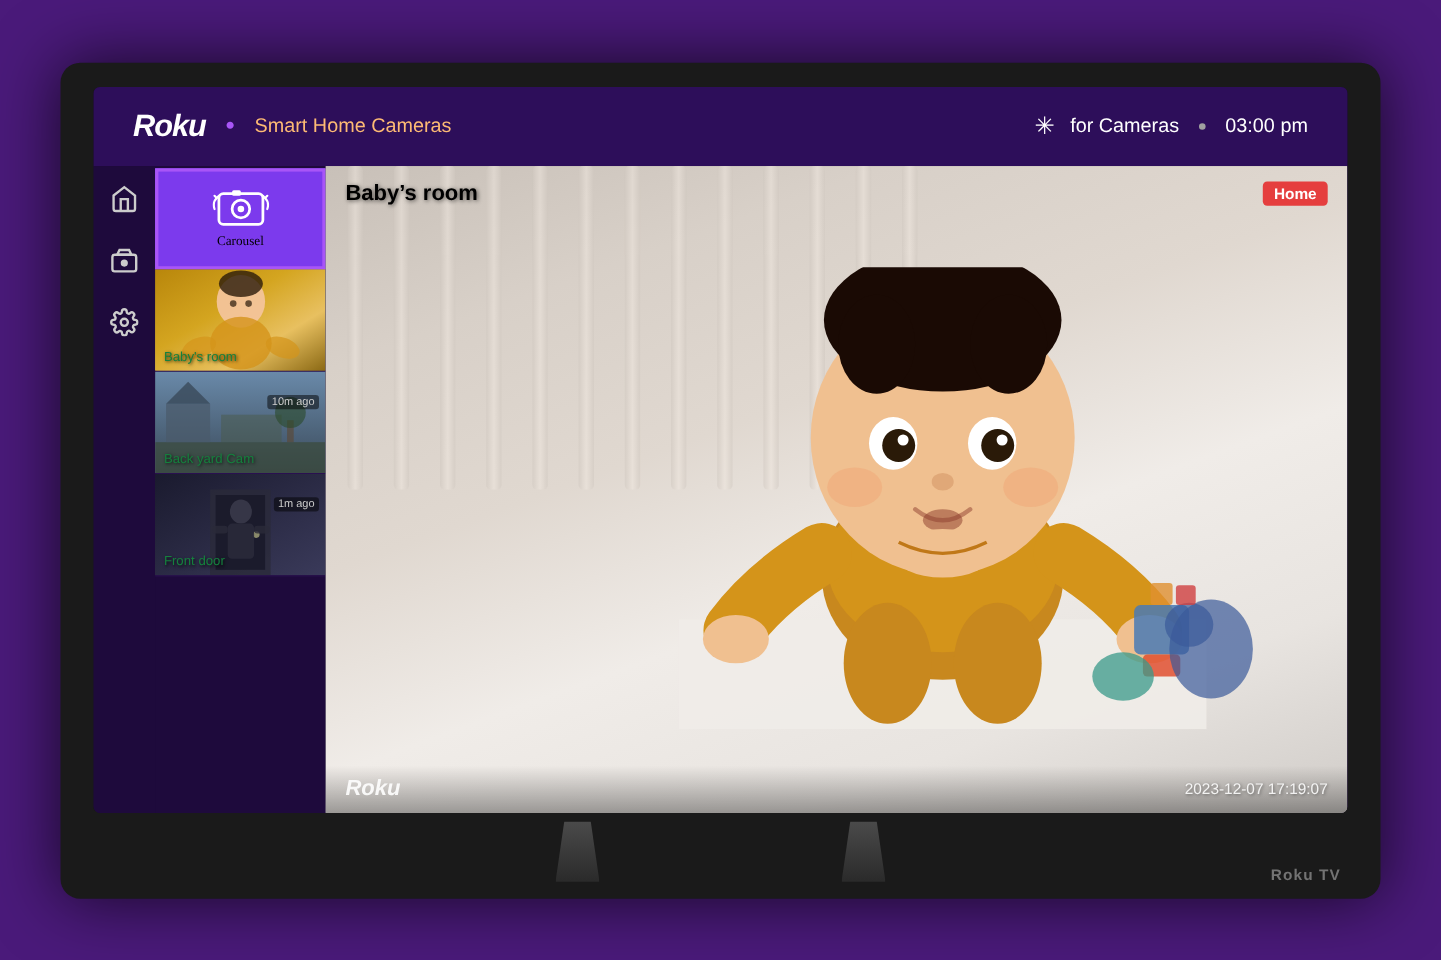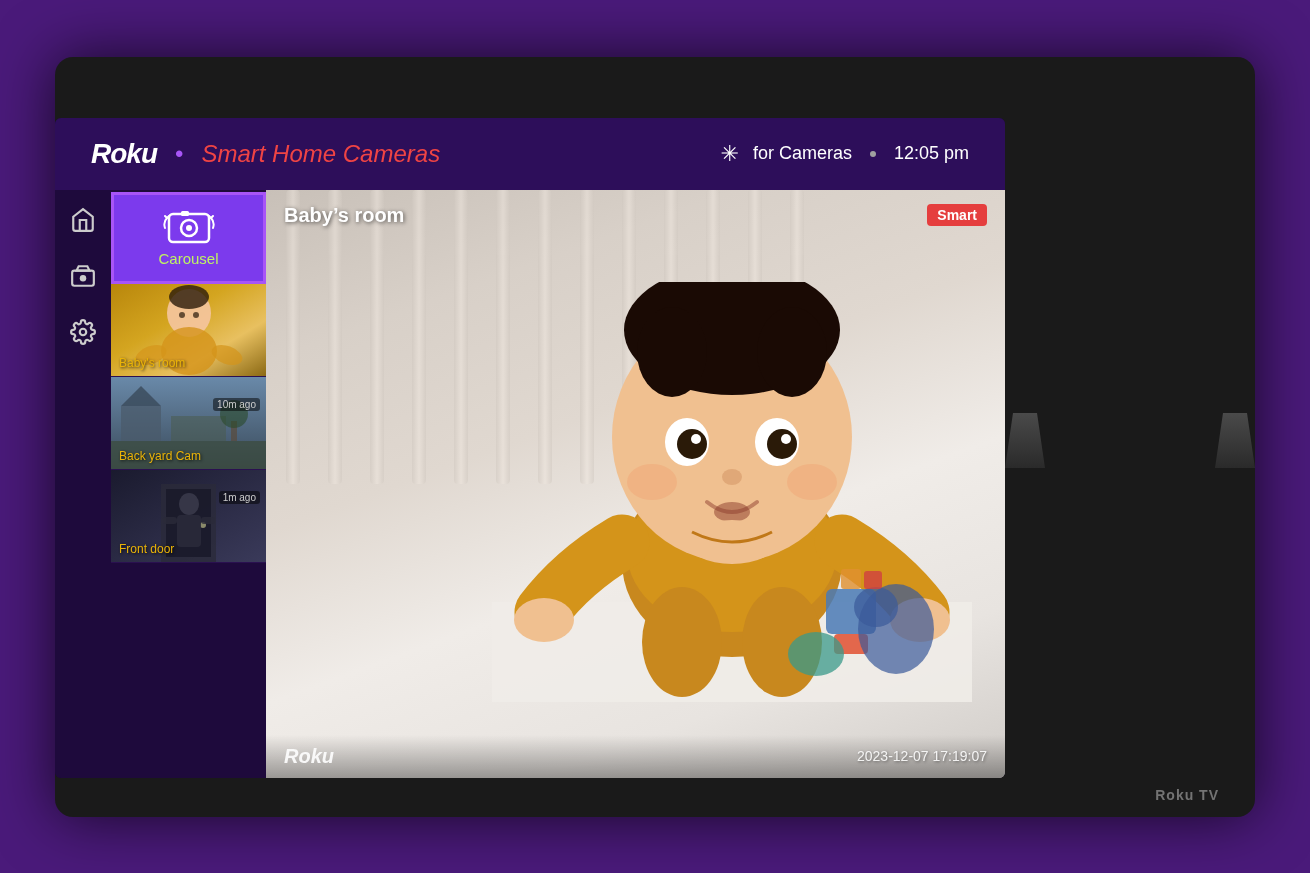--- a/index.html
+++ b/index.html
@@ -15,21 +15,21 @@
     }
 
     .tv-outer {
       width: 1200px;
       height: 760px;
       background: #1a1a1a;
       border-radius: 18px;
       position: relative;
       box-shadow: 0 0 60px rgba(0,0,0,0.7);
       display: flex;
-      flex-direction: row;
+      flex-direction: column;
       align-items: center;
     }
 
     .tv-screen {
       width: 1140px;
       height: 660px;
       background: #1e0a3c;
       margin-top: 22px;
       border-radius: 6px;
       overflow: hidden;
@@ -63,24 +63,23 @@
       letter-spacing: -1px;
     }
 
     .header-dot {
       color: #a855f7;
       font-size: 24px;
       margin: 0 4px;
     }
 
     .header-title {
-      color: #ef4444;
-      font-size: 24px;
+      color: #fdba74;
+      font-size: 18px;
       font-weight: 400;
-      font-style: italic;
     }
 
     .header-right {
       display: flex;
       align-items: center;
       gap: 12px;
       color: #fff;
       font-size: 18px;
     }
 
@@ -171,23 +170,24 @@
 
     .carousel-icon-wrap {
       width: 52px;
       height: 38px;
       display: flex;
       align-items: center;
       justify-content: center;
     }
 
     .carousel-label {
-      color: #bef264;
-      font-size: 15px;
+      color: #000000;
+      font-size: 12px;
       font-weight: 500;
+      font-family: Liberation Serif, serif;
     }
 
     .thumb-item {
       height: 93px;
       position: relative;
       overflow: hidden;
       border-bottom: 1px solid #2a1050;
     }
 
     .thumb-bg {
@@ -212,21 +212,21 @@
 
     
     .thumb-frontdoor {
       background: linear-gradient(135deg, #1a1a2a 0%, #2a2a3a 30%, #3a3a4a 50%, #4a4a5a 70%, #1a1a2a 100%);
     }
 
     .thumb-label {
       position: absolute;
       bottom: 6px;
       left: 8px;
-      color: #eab308;
+      color: #15803d;
       font-size: 12px;
       font-weight: 500;
       text-shadow: 1px 1px 3px rgba(0,0,0,0.8);
     }
 
     .thumb-time-badge {
       position: absolute;
       top: 21px;
       right: 6px;
       color: #ccc;
@@ -309,21 +309,21 @@
     .video-top-bar {
       position: absolute;
       top: 0; left: 0; right: 0;
       display: flex;
       justify-content: space-between;
       align-items: flex-start;
       padding: 14px 18px;
     }
 
     .camera-name-text {
-      color: #ffffff;
+      color: #000000;
       font-size: 20px;
       font-weight: 600;
       text-shadow: 1px 1px 4px rgba(0,0,0,0.6);
     }
 
     .live-badge {
       background: #e53e3e;
       color: #fff;
       font-size: 14px;
       font-weight: 700;
@@ -391,21 +391,21 @@
     <div class="header">
       <div class="header-left">
         <span class="roku-logo">Roku</span>
         <span class="header-dot">•</span>
         <span class="header-title">Smart Home Cameras</span>
       </div>
       <div class="header-right">
         <span class="asterisk-icon">✳</span>
         <span class="options-text">for Cameras</span>
         <span class="dot-separator"></span>
-        <span class="time-text">12:05 pm</span>
+        <span class="time-text">03:00 pm</span>
       </div>
     </div>
 
     <div class="content-area">
 
       <div class="sidebar">
         <div class="sidebar-icon">
           <svg viewBox="0 0 24 24" fill="none" stroke="#ccc" stroke-width="2">
             <path d="M3 9l9-7 9 7v11a2 2 0 0 1-2 2H5a2 2 0 0 1-2-2z"></path>
             <polyline points="9,22 9,12 15,12 15,22"></polyline>
@@ -605,21 +605,21 @@
 
               <ellipse cx="30" cy="95" rx="28" ry="22" fill="#3a9a8a" opacity="0.75"></ellipse>
 
               <rect x="55" y="10" width="20" height="20" rx="3" fill="#e09030" opacity="0.8"></rect>
               <rect x="78" y="12" width="18" height="18" rx="3" fill="#d04040" opacity="0.8"></rect>
             </svg>
           </div>
 
           <div class="video-top-bar">
             <span class="camera-name-text">Baby’s room</span>
-            <span class="live-badge">Smart</span>
+            <span class="live-badge">Home</span>
           </div>
 
           <div class="video-bottom-bar">
             <span class="roku-watermark">Roku</span>
             <span class="timestamp-text">2023-12-07  17:19:07</span>
           </div>
         </div>
       </div>
 
     </div>

